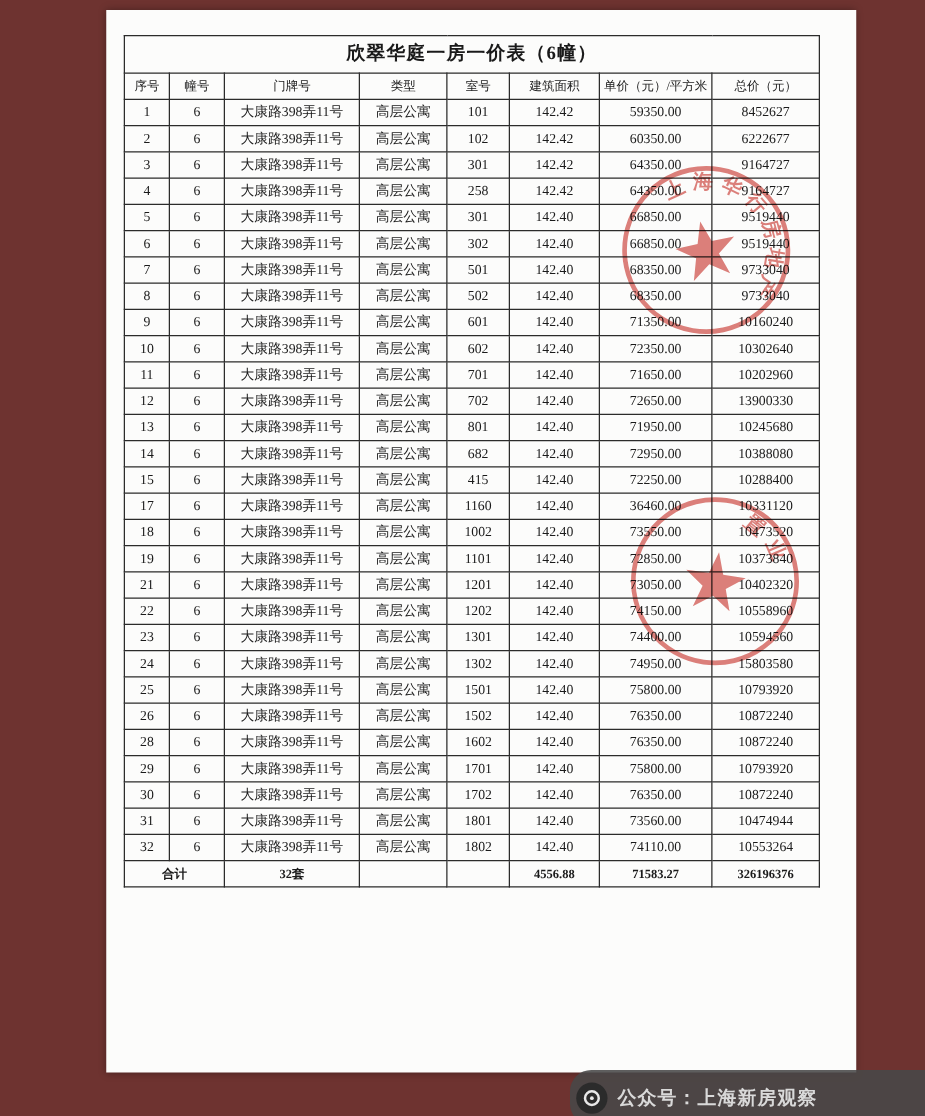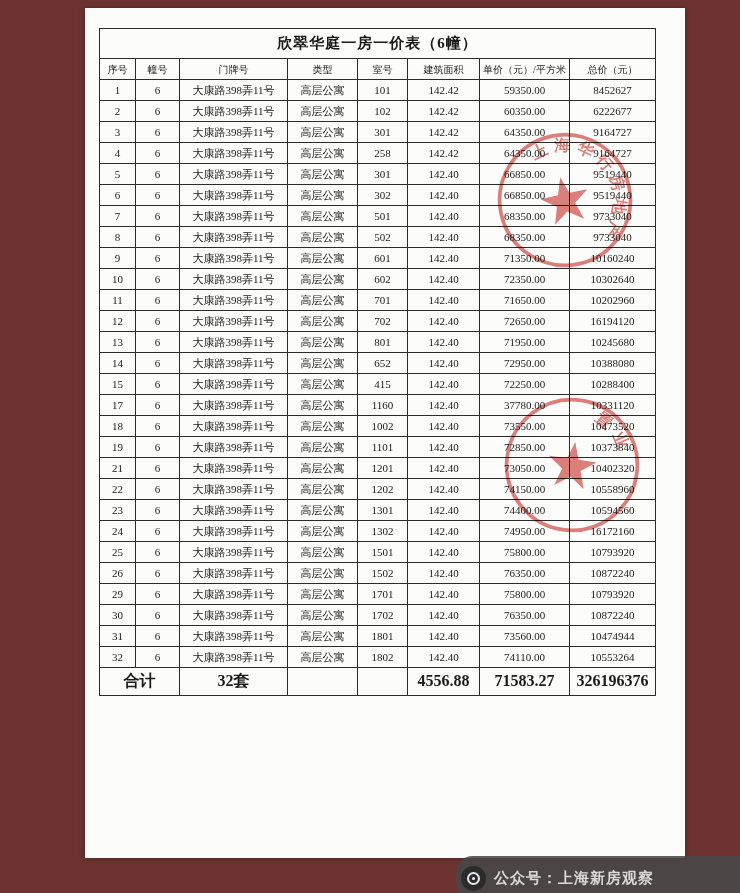--- a/index.html
+++ b/index.html
@@ -41,21 +41,21 @@
     font-weight:normal;
   }
   table.price .title-cell{
     font-size:15px;
     font-weight:bold;
     padding:6px 0;
     letter-spacing:1px;
   }
   table.price thead th.colhead{font-size:10px;}
   table.price tr{height:21px;}
-  table.price tfoot td{font-weight:bold;font-size:16px;padding:4px 1px;}
+  table.price tfoot td{font-weight:bold;font-size:10px;padding:4px 1px;}
   .stamp{
     position:absolute;
     width:140px;height:140px;
     color:var(--stamp);
     opacity:.62;
     mix-blend-mode:multiply;
     pointer-events:none;
   }
   .stamp-1{left:410px;top:122px;transform:rotate(-12deg);}
   .stamp-2{left:417px;top:387px;transform:rotate(8deg);}
@@ -234,38 +234,38 @@
             <td>10202960</td>
           </tr>
           <tr>
             <td>12</td>
             <td>6</td>
             <td>大康路398弄11号</td>
             <td>高层公寓</td>
             <td>702</td>
             <td>142.40</td>
             <td>72650.00</td>
-            <td>16194120</td>
+            <td>13900330</td>
           </tr>
           <tr>
             <td>13</td>
             <td>6</td>
             <td>大康路398弄11号</td>
             <td>高层公寓</td>
             <td>801</td>
             <td>142.40</td>
             <td>71950.00</td>
             <td>10245680</td>
           </tr>
           <tr>
             <td>14</td>
             <td>6</td>
             <td>大康路398弄11号</td>
             <td>高层公寓</td>
-            <td>652</td>
+            <td>682</td>
             <td>142.40</td>
             <td>72950.00</td>
             <td>10388080</td>
           </tr>
           <tr>
             <td>15</td>
             <td>6</td>
             <td>大康路398弄11号</td>
             <td>高层公寓</td>
             <td>415</td>
@@ -273,21 +273,21 @@
             <td>72250.00</td>
             <td>10288400</td>
           </tr>
           <tr>
             <td>17</td>
             <td>6</td>
             <td>大康路398弄11号</td>
             <td>高层公寓</td>
             <td>1160</td>
             <td>142.40</td>
-            <td>37780.00</td>
+            <td>36460.00</td>
             <td>10331120</td>
           </tr>
           <tr>
             <td>18</td>
             <td>6</td>
             <td>大康路398弄11号</td>
             <td>高层公寓</td>
             <td>1002</td>
             <td>142.40</td>
             <td>73550.00</td>
@@ -334,38 +334,48 @@
             <td>10594560</td>
           </tr>
           <tr>
             <td>24</td>
             <td>6</td>
             <td>大康路398弄11号</td>
             <td>高层公寓</td>
             <td>1302</td>
             <td>142.40</td>
             <td>74950.00</td>
-            <td>16172160</td>
+            <td>15803580</td>
           </tr>
           <tr>
             <td>25</td>
             <td>6</td>
             <td>大康路398弄11号</td>
             <td>高层公寓</td>
             <td>1501</td>
             <td>142.40</td>
             <td>75800.00</td>
             <td>10793920</td>
           </tr>
           <tr>
             <td>26</td>
             <td>6</td>
             <td>大康路398弄11号</td>
             <td>高层公寓</td>
             <td>1502</td>
+            <td>142.40</td>
+            <td>76350.00</td>
+            <td>10872240</td>
+          </tr>
+          <tr>
+            <td>28</td>
+            <td>6</td>
+            <td>大康路398弄11号</td>
+            <td>高层公寓</td>
+            <td>1602</td>
             <td>142.40</td>
             <td>76350.00</td>
             <td>10872240</td>
           </tr>
           <tr>
             <td>29</td>
             <td>6</td>
             <td>大康路398弄11号</td>
             <td>高层公寓</td>
             <td>1701</td>

